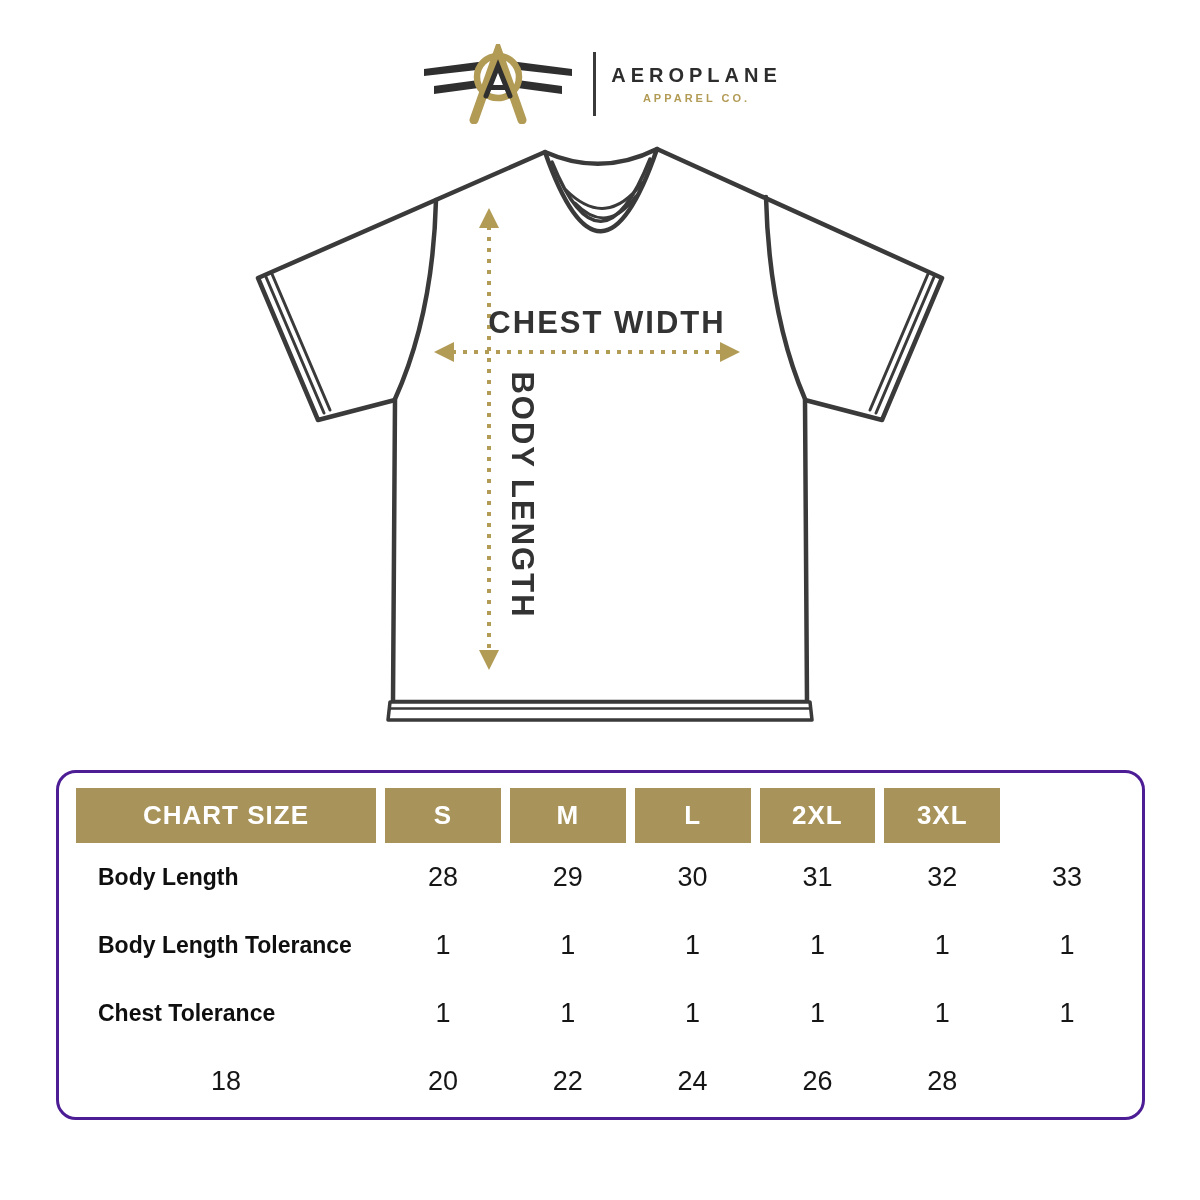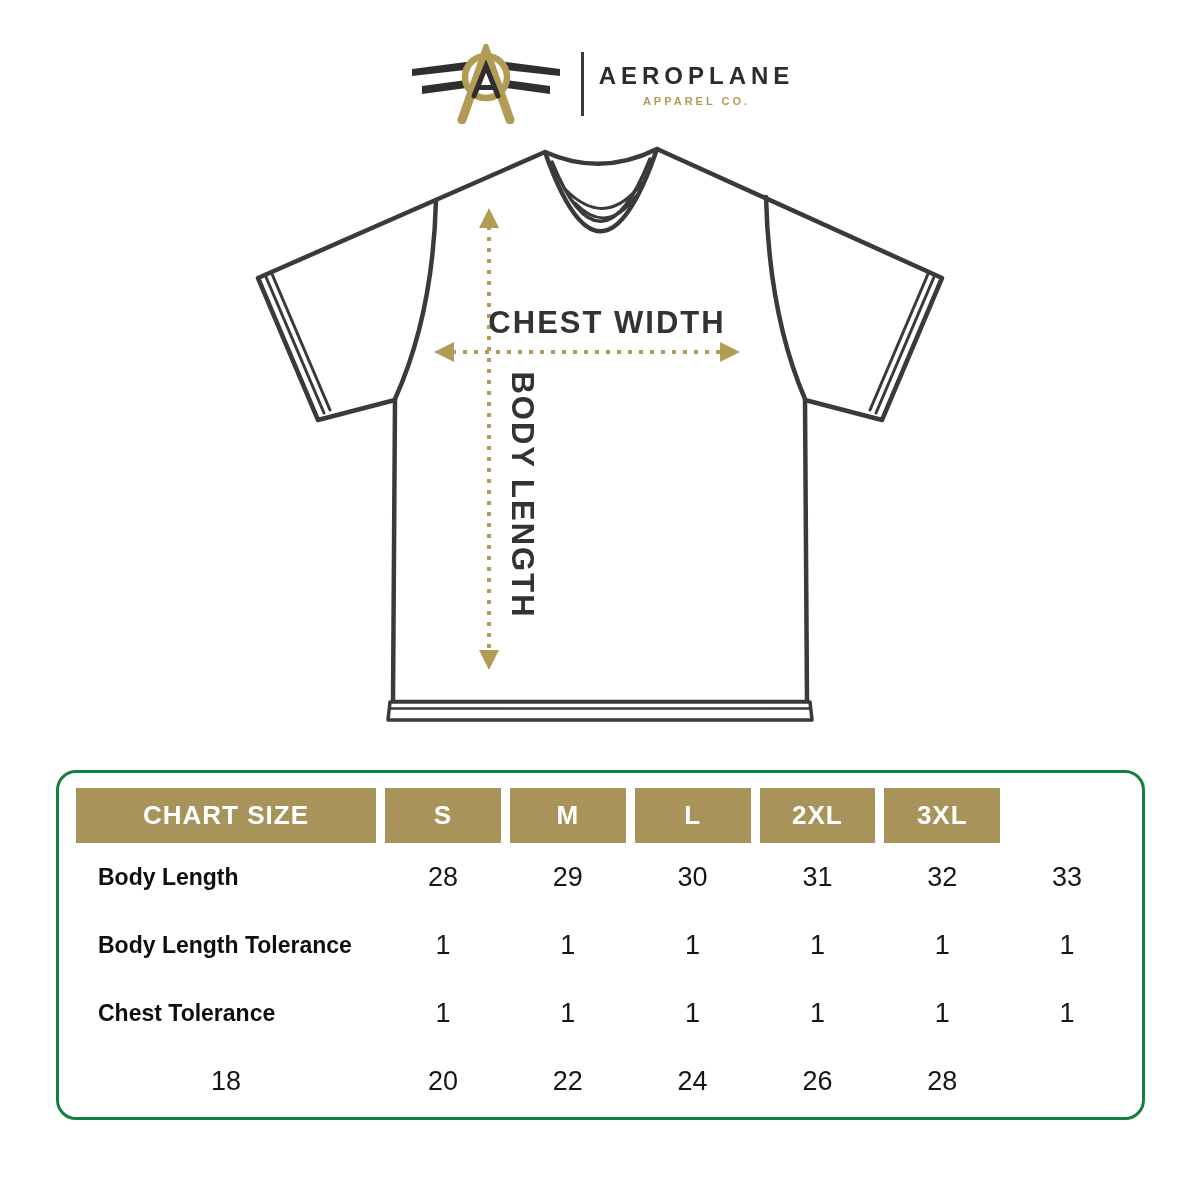--- a/index.html
+++ b/index.html
@@ -8,30 +8,30 @@
     font-family:"Liberation Sans",sans-serif;
   }
 
   
   .logo-row{
     position:absolute;top:44px;left:0;width:100%;
     display:flex;justify-content:center;align-items:center;
   }
   .logo-divider{width:3px;height:64px;background:#3a3a3a;margin:0 15px;}
   .brand-text{display:flex;flex-direction:column;align-items:center;}
-  .brand-name{font-size:24px;font-weight:bold;letter-spacing:5px;color:#2d2d2d;}
+  .brand-name{font-size:20px;font-weight:bold;letter-spacing:5px;color:#2d2d2d;}
   .brand-sub{font-size:11px;font-weight:bold;letter-spacing:3px;color:#b29b55;margin-top:5px;}
 
   
   .shirt-wrap{position:absolute;left:240px;top:130px;width:720px;height:620px;}
 
   
   .size-table{
     position:absolute;left:56px;top:770px;width:1089px;height:350px;
-    box-sizing:border-box;border:3px solid #15803d;border-radius:20px;
+    box-sizing:border-box;border:3px solid #4c1d95;border-radius:20px;
     background:#ffffff;padding:15px 17px 0 17px;
   }
   .trow{
     display:grid;grid-template-columns:300px repeat(6,1fr);column-gap:9px;
     align-items:center;
   }
   .thead .hcell{
     background:#a8945b;color:#ffffff;font-weight:bold;font-size:26px;
     height:55px;display:flex;align-items:center;justify-content:center;
     letter-spacing:1px;

